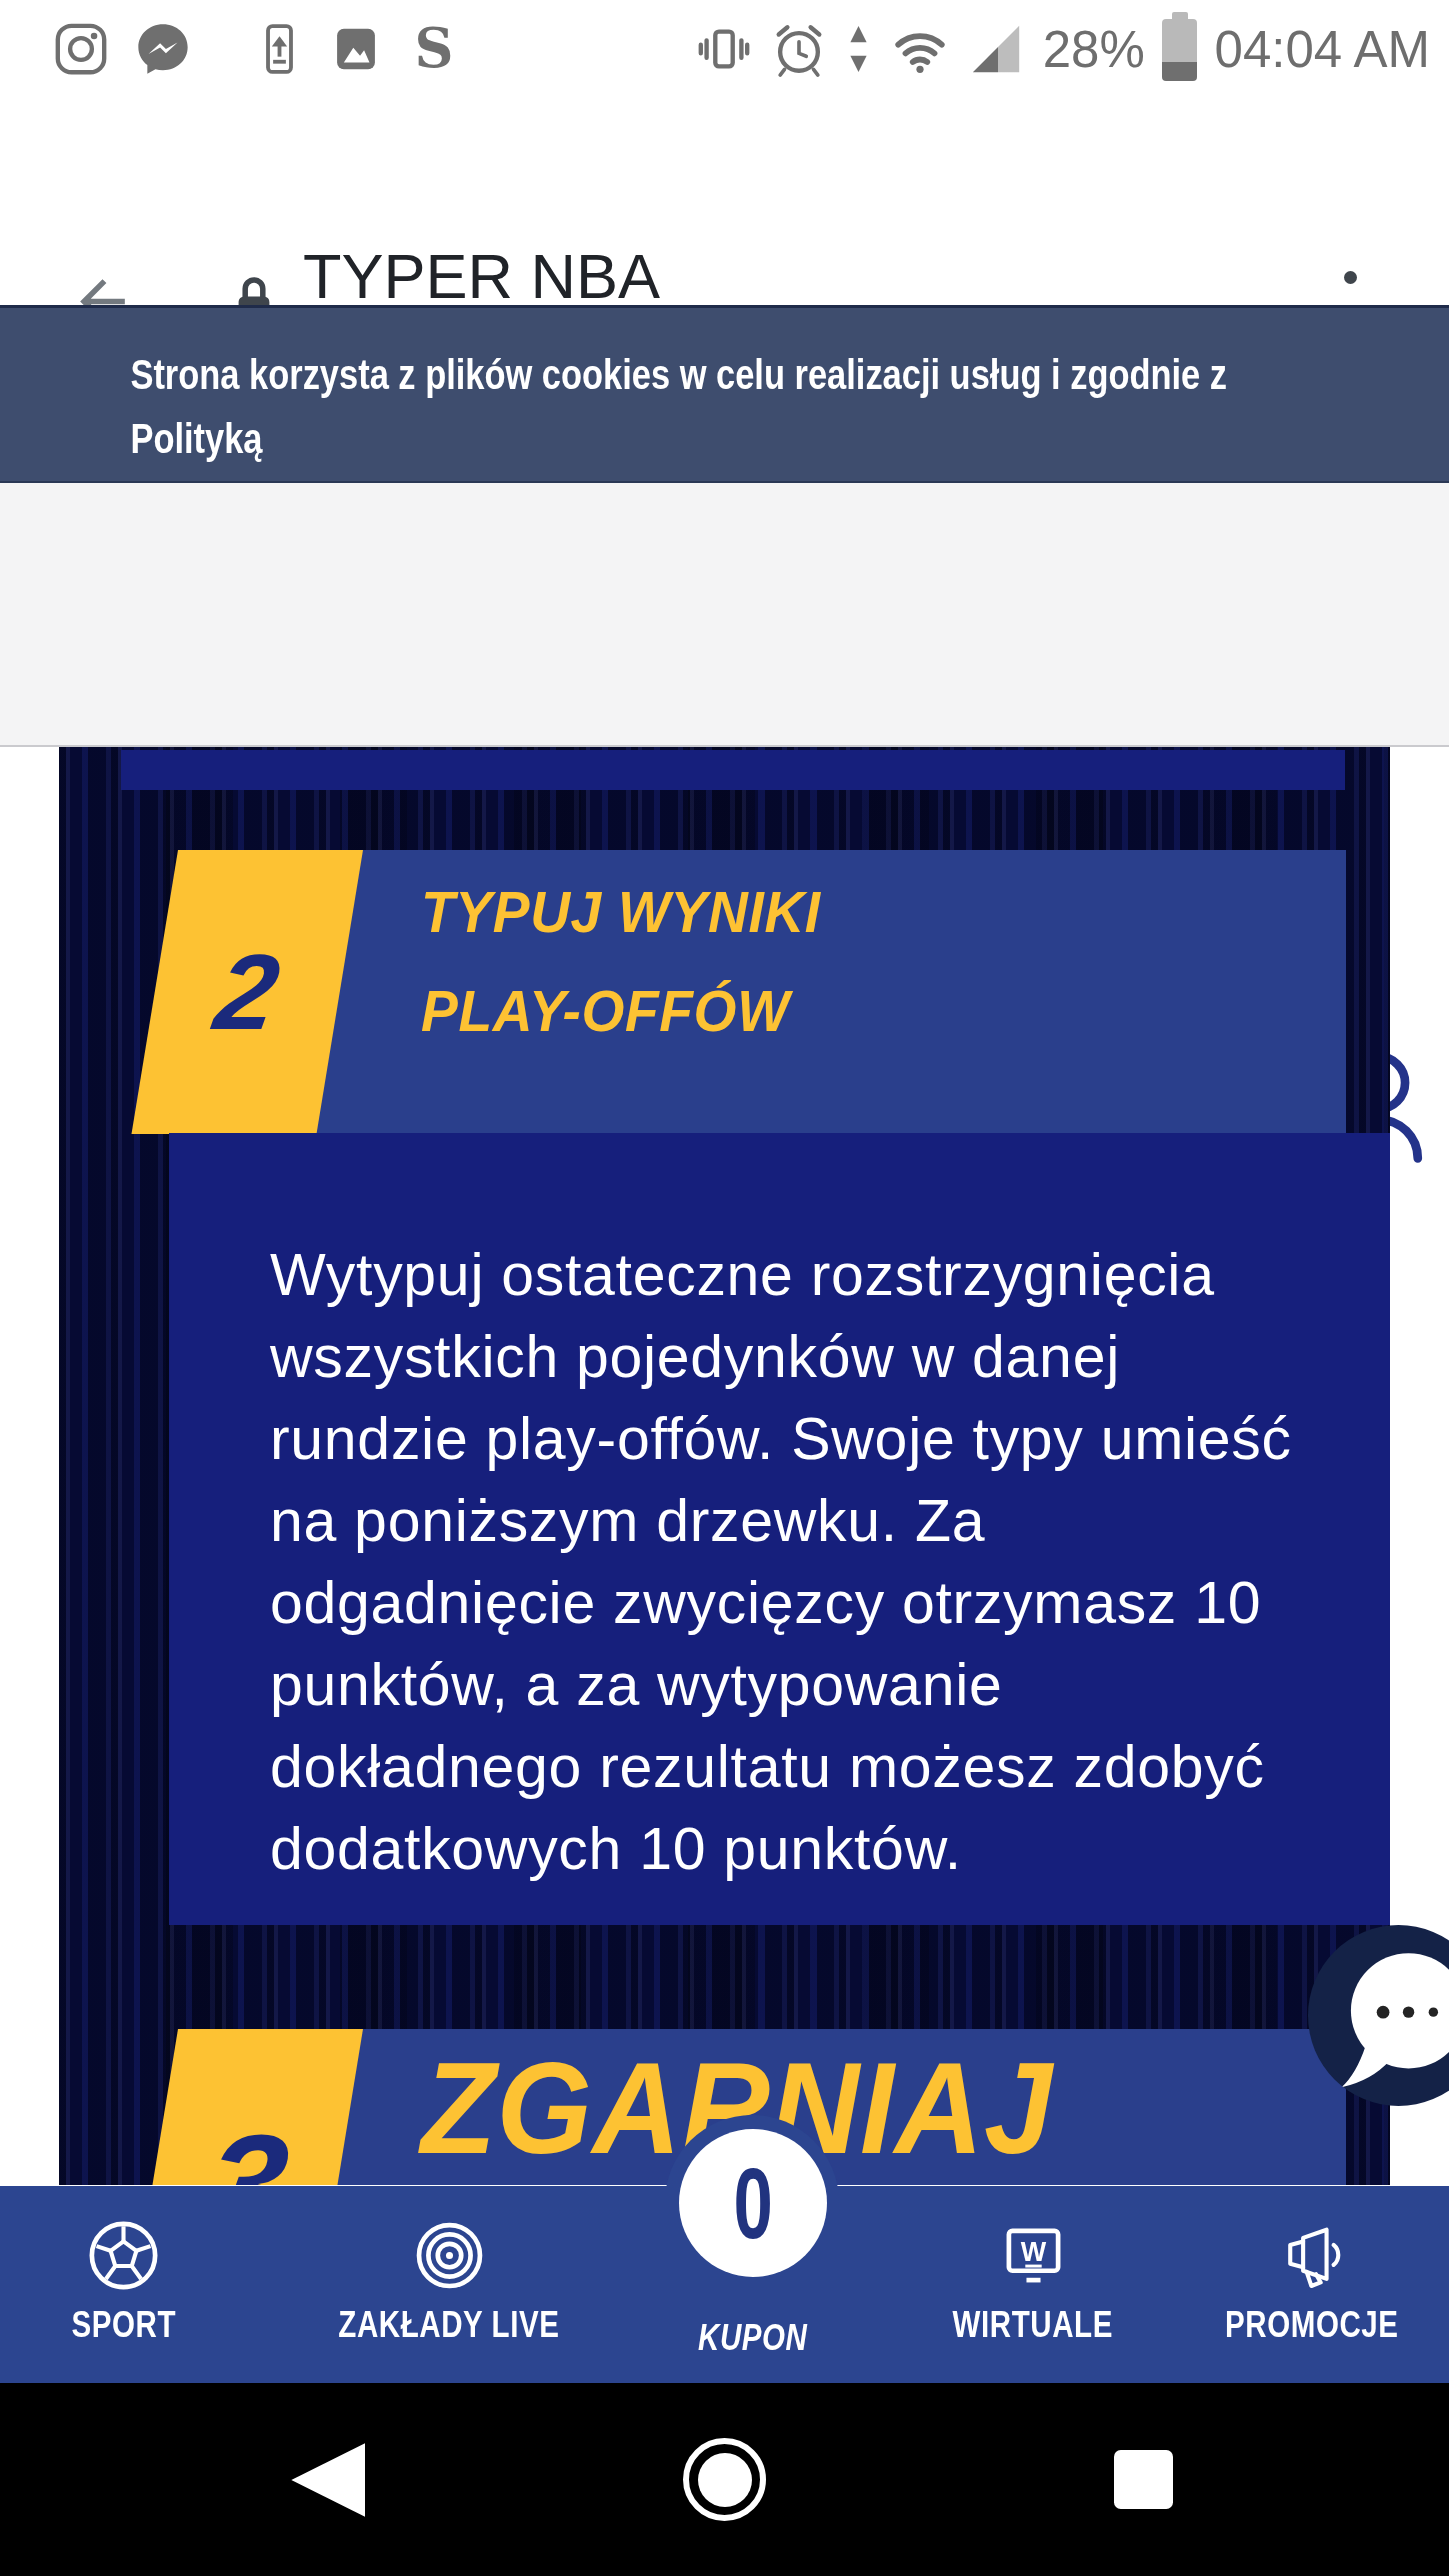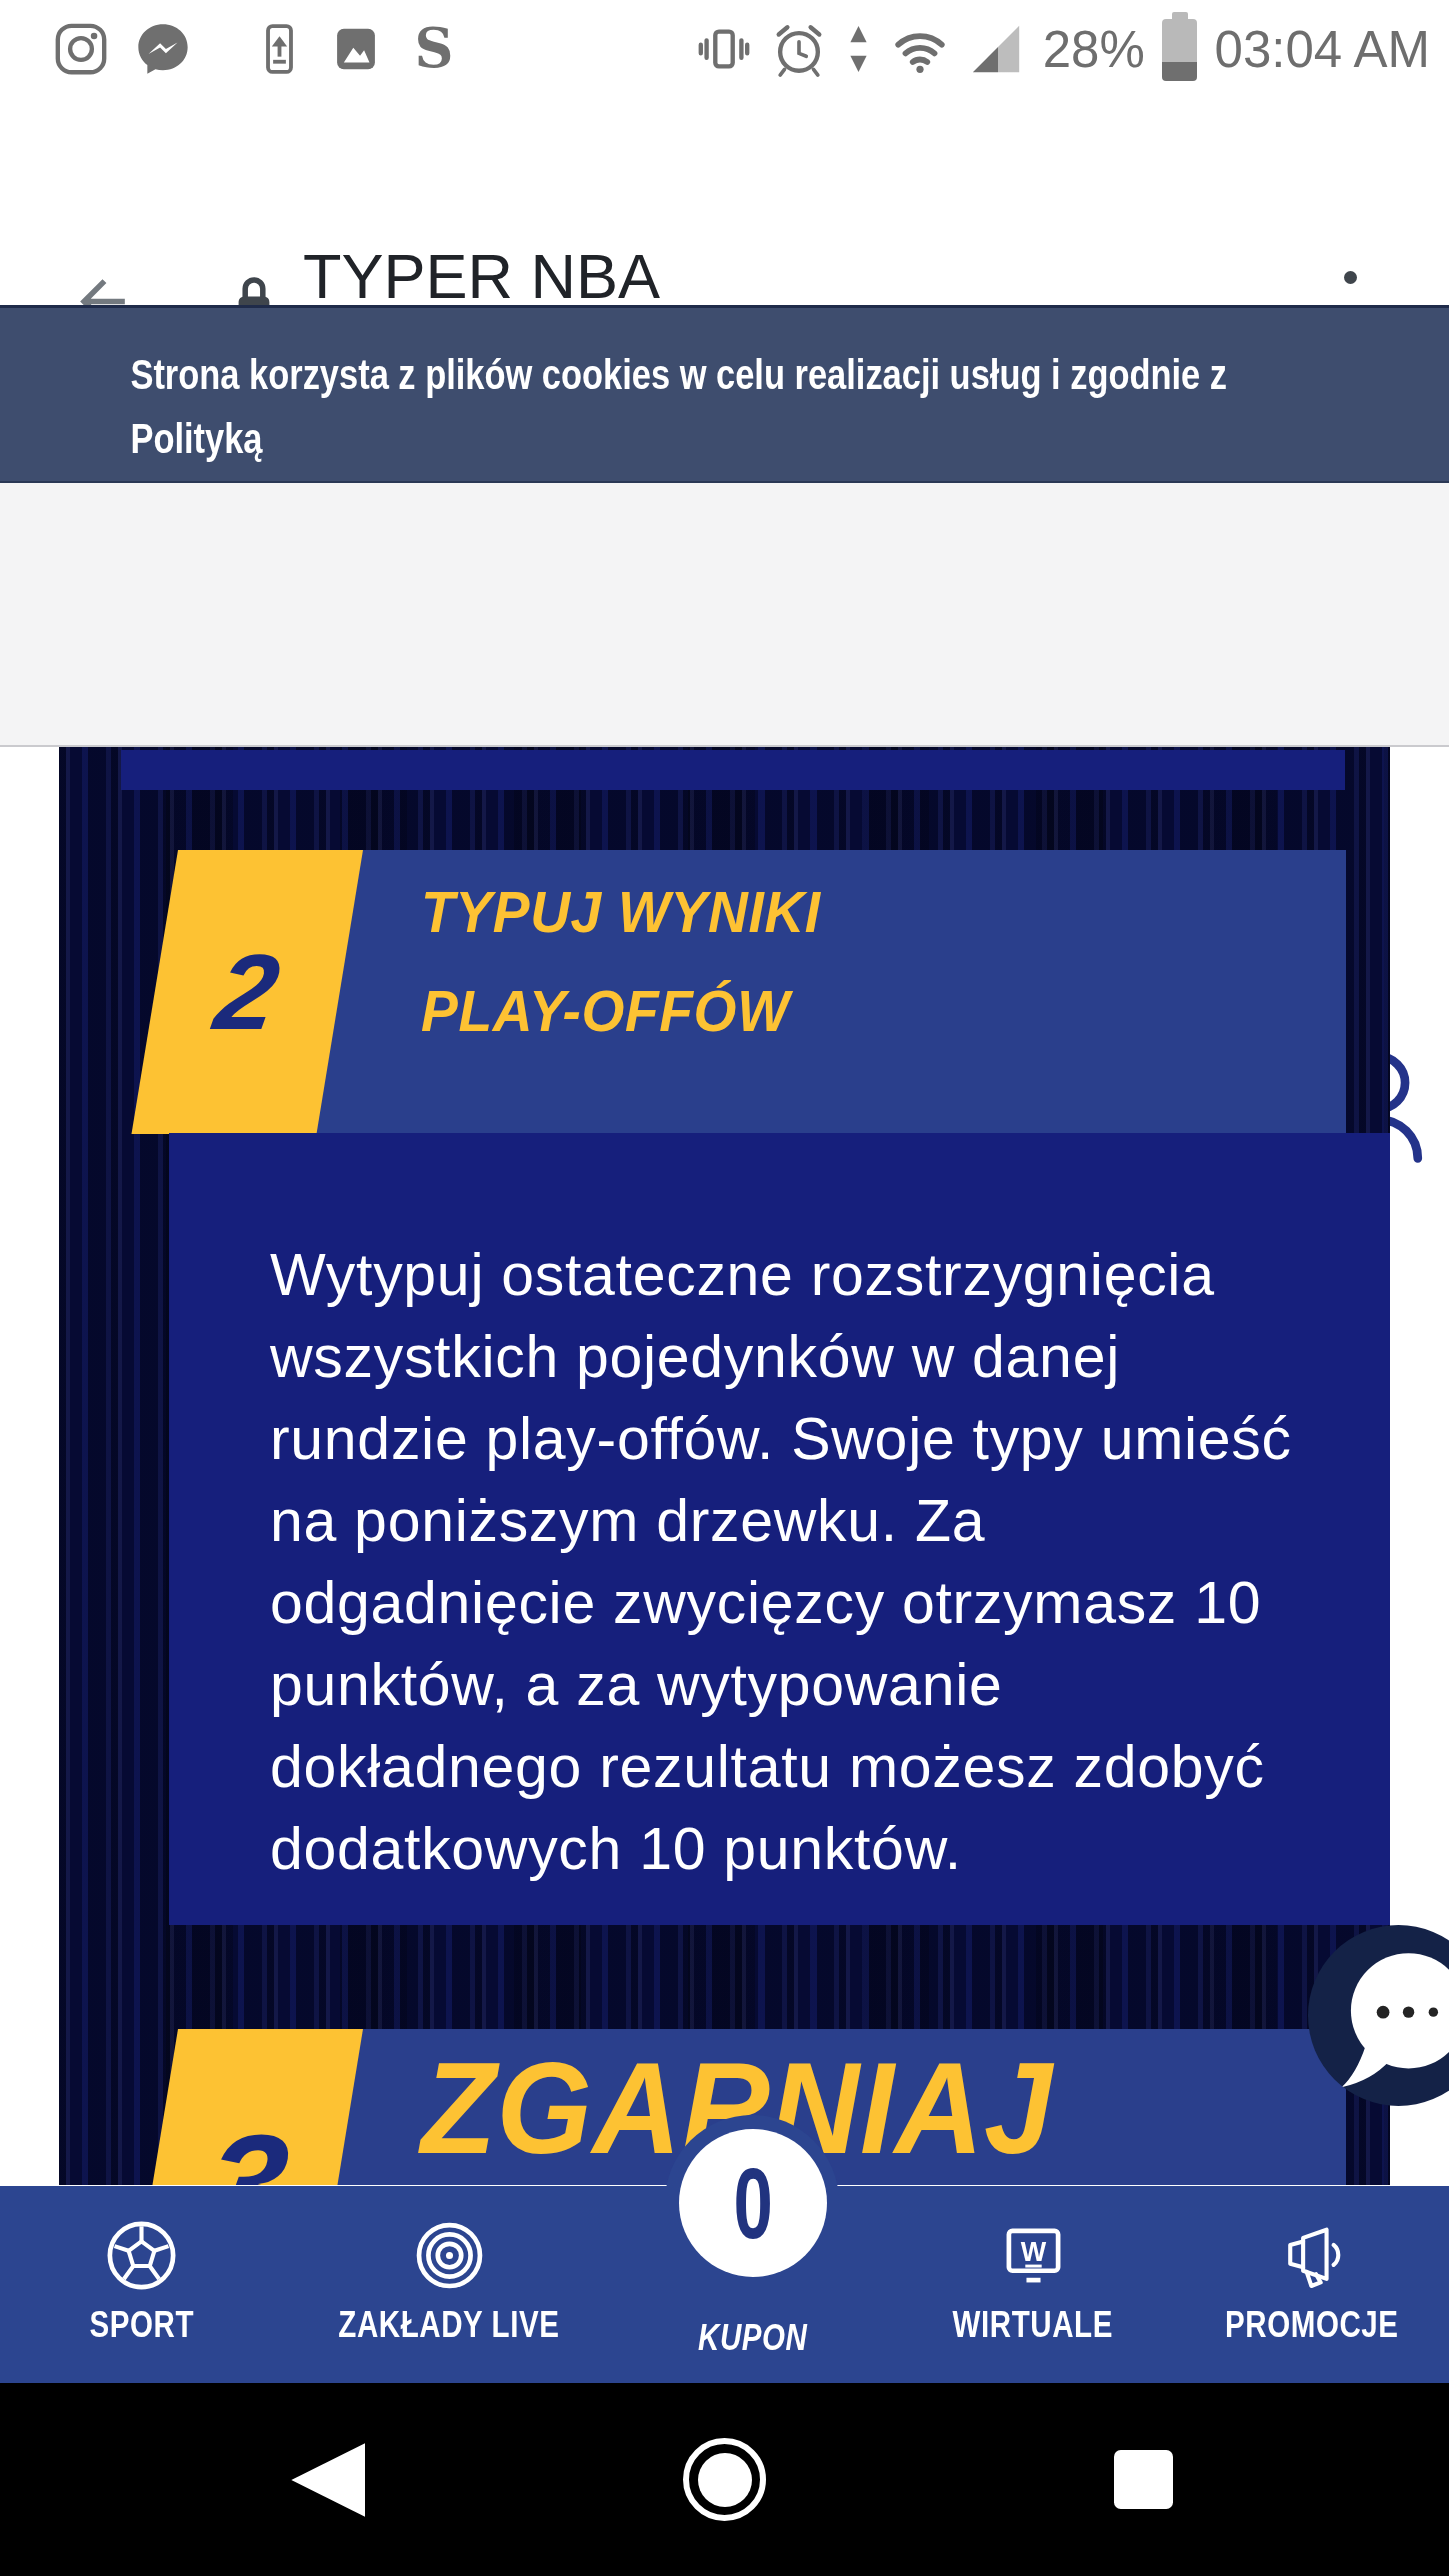--- a/index.html
+++ b/index.html
@@ -158,21 +158,21 @@
                 <stop offset="0" stop-color="#6f6f6f"></stop>
                 <stop offset=".55" stop-color="#6f6f6f"></stop>
                 <stop offset=".55" stop-color="#bdbdbd"></stop>
                 <stop offset="1" stop-color="#bdbdbd"></stop>
               </linearGradient>
             </defs>
             <polygon points="8,72 72,72 72,8" fill="url(#sg)"></polygon>
           </svg></span>
       <span class="st-txt">28%</span>
       <span class="battery"></span>
-      <span class="st-txt">03:04 AM</span>
+      <span class="st-txt">04:04 AM</span>
     </div>
   </div>
 
   <div id="browser-bar" class="abs">
     <span class="abs" style="left:69px;top:169px;"><svg width="67" height="67" viewBox="0 0 24 24">
           <path d="M20 11H7.8l5.6-5.6L12 4l-8 8 8 8 1.4-1.4L7.8 13H20z" fill="#73797f"></path>
         </svg></span>
     <span class="abs" style="left:232px;top:173px;"><svg width="44" height="62" viewBox="0 0 40 56">
           <path d="M12 24 V15 a8 8 0 0 1 16 0 v9" stroke="#3f454c" stroke-width="5" fill="none"></path>
           <rect x="6" y="22" width="28" height="30" rx="5" fill="#3f454c"></rect>
@@ -258,21 +258,21 @@
       <path d="M86 180 Q 72 222 50 242 Q 95 232 122 202 Z" fill="#fff"></path>
       <circle cx="112" cy="130" r="9.5" fill="#242424"></circle>
       <circle cx="150" cy="130" r="8.5" fill="#242424"></circle>
       <circle cx="187" cy="130" r="7" fill="#242424"></circle>
     </svg>
   </div>
 
   <div id="kupon-ring" class="abs"></div>
 
   <div id="bottom-nav" class="abs">
-    <div class="nav-item" style="left:61px;width:161px;text-align:right;">
+    <div class="nav-item" style="left:43px;width:161px;text-align:right;">
       <svg width="75" height="75" viewBox="0 0 64 64" fill="none" stroke="#fff" stroke-width="4">
           <circle cx="32" cy="32" r="27"></circle>
           <path d="M32 20 L43 28 L39 41 L25 41 L21 28 Z" stroke-width="3.5" stroke-linejoin="round"></path>
           <path d="M32 20 V7 M43 28 L55 24 M39 41 L47 52 M25 41 L17 52 M21 28 L9 24" stroke-width="3.5"></path>
         </svg>
       <span class="nav-lbl"><span class="cx">SPORT</span></span>
     </div>
     <div class="nav-item" style="left:335px;width:228px;">
       <svg width="75" height="75" viewBox="0 0 64 64" fill="none" stroke="#fff" stroke-width="4">
           <circle cx="32" cy="32" r="26"></circle>

